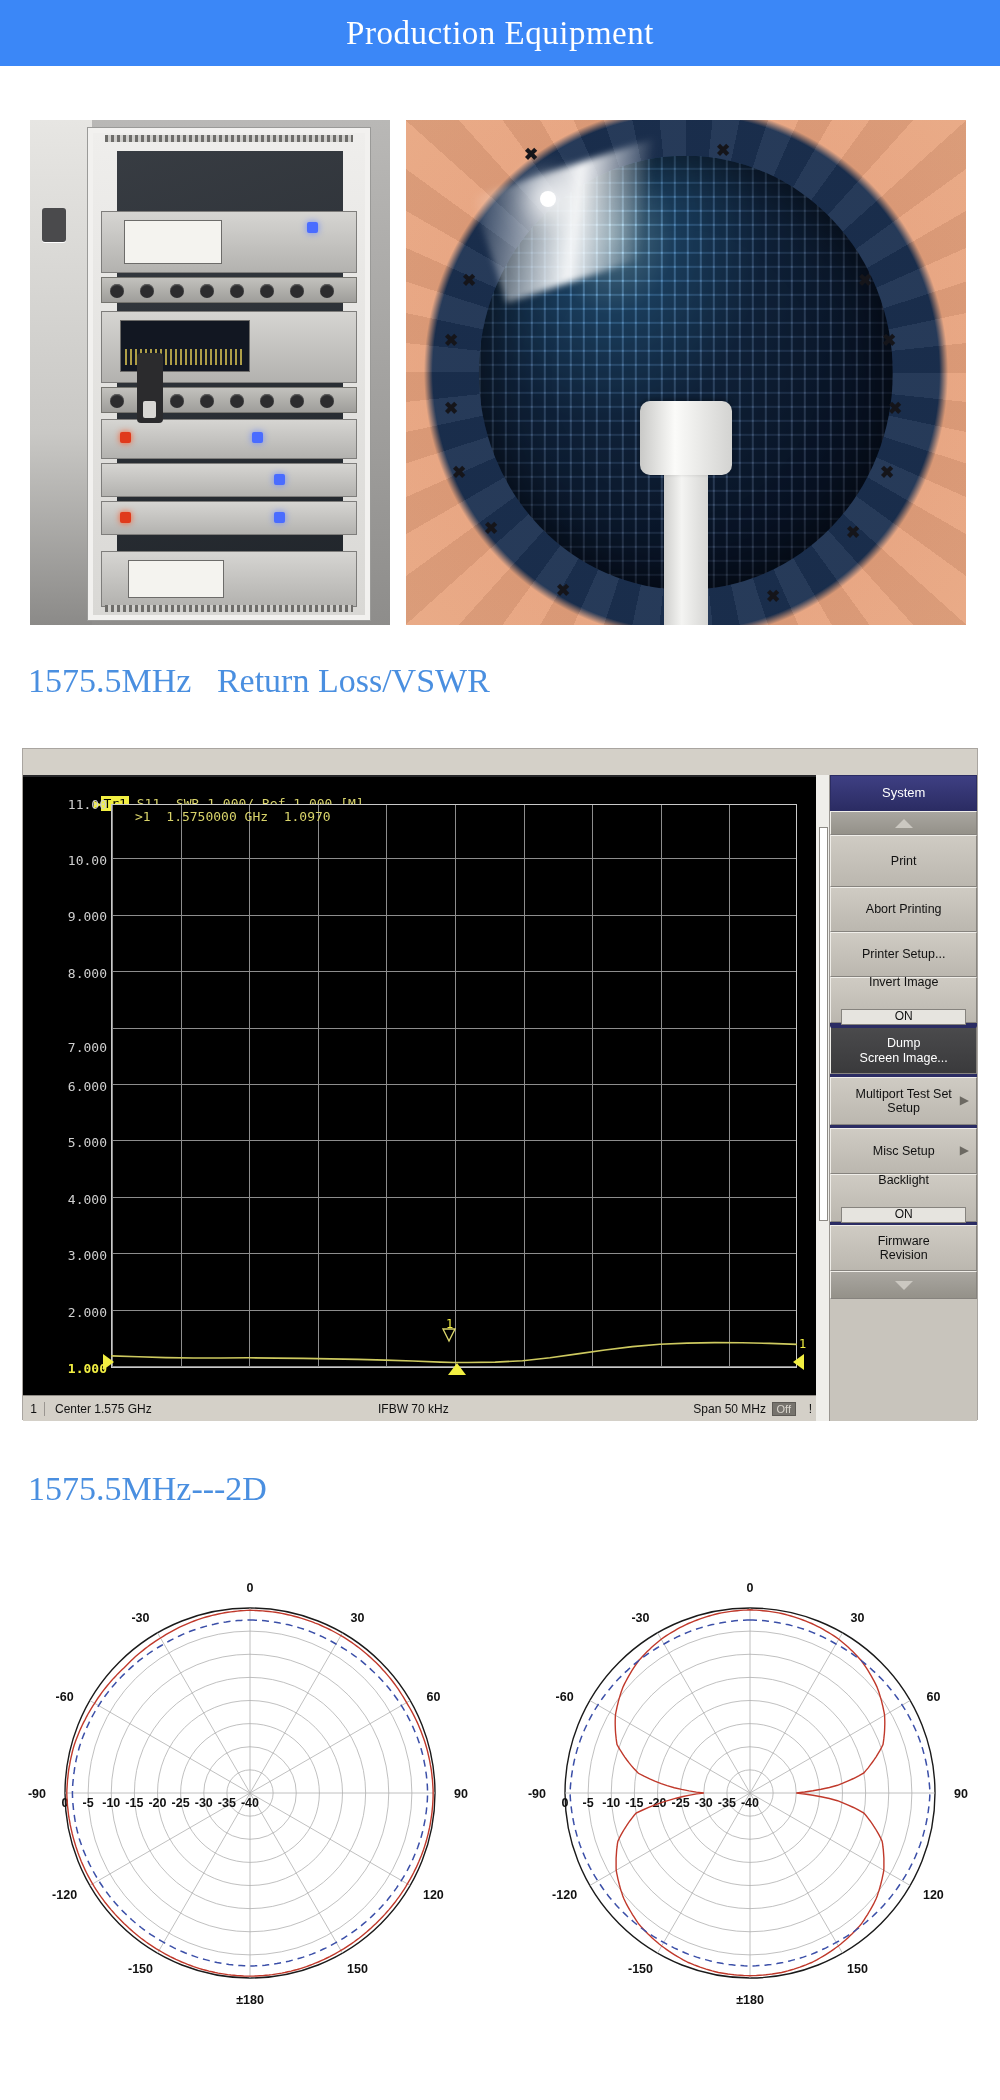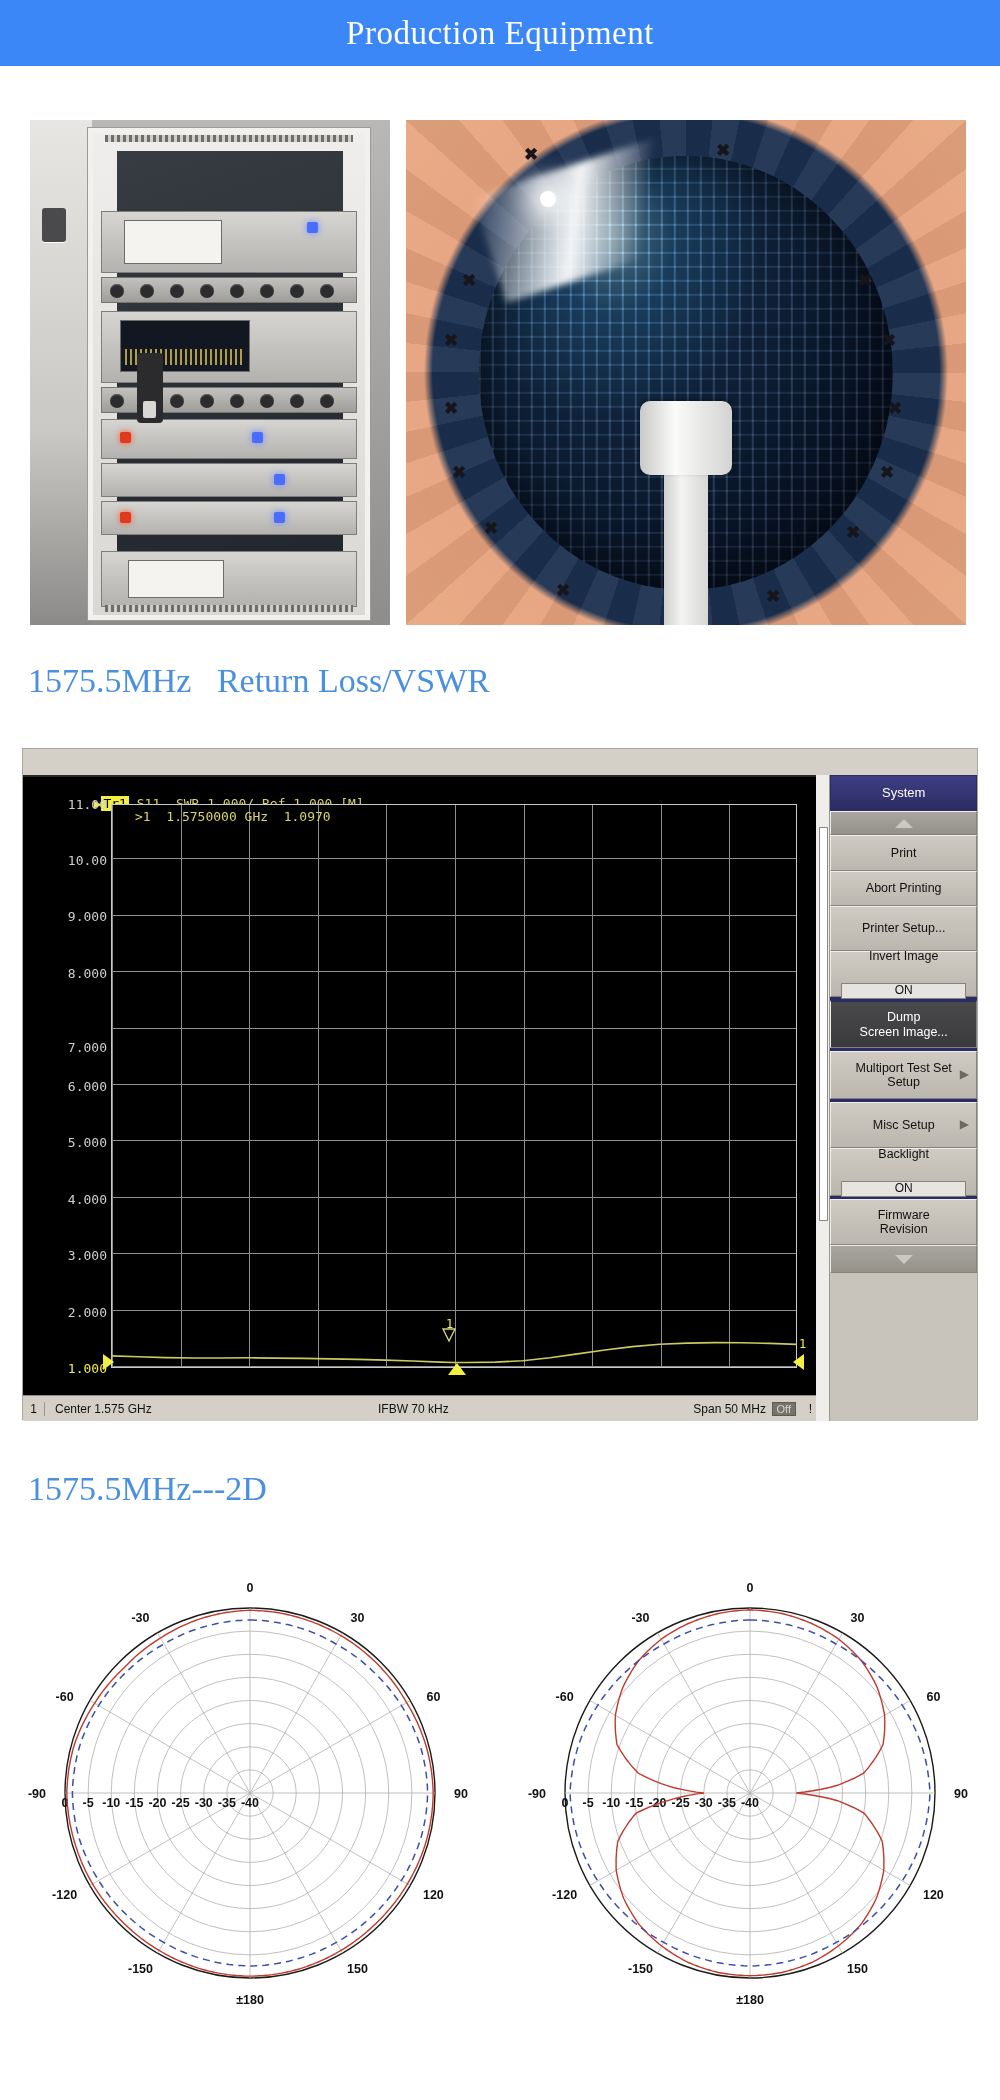--- a/index.html
+++ b/index.html
@@ -133,21 +133,21 @@
     border: 1px solid #c9c9c9;
     background:
       repeating-linear-gradient(90deg, #8d8d8d 0 1px, transparent 1px 68.6px),
       repeating-linear-gradient(0deg, #8d8d8d 0 1px, transparent 1px 56.4px),
       #000;
   }
   .marker-readout { position: absolute; left: 6px; top: 4px; font-size: 13px; color: #d8d36a; white-space: pre; margin-left: 17px; }
 
   .ylab { position: absolute; right: 0; width: 80px; text-align: right;
           font-size: 13px; color: #cfcfcf; }
-  .ylab.active { color: #f2ef42; }
+  .ylab.active { color: #f2ef42; font-weight: bold; }
   .ytick-wrap { position: absolute; left: 0; top: 27px; width: 84px; height: 564px; }
 
   .trace-svg { position: absolute; left: 88px; top: 27px; }
 
   .mk-tri { position:absolute; width:0;height:0; }
   .mk-left { left: 80px; border-top: 8px solid transparent; border-bottom: 8px solid transparent;
              border-left: 11px solid #f2ef42; }
   .mk-right{ right: 12px; border-top: 8px solid transparent; border-bottom: 8px solid transparent;
              border-right: 11px solid #f2ef42; }
   .mk-up { border-left: 9px solid transparent; border-right: 9px solid transparent;
@@ -356,25 +356,25 @@
       <div class="sk-list">
 
         <div class="softkey title" style="height:36px">
           <span>System</span>
         </div>
 
         <div class="softkey arrow">
           <span class="tri-up"></span>
         </div>
 
-        <div class="softkey" style="height:36px">
+        <div class="softkey" style="height:52px">
           <span>Print</span>
         </div>
 
-        <div class="softkey" style="height:35px">
+        <div class="softkey" style="height:45px">
           <span>Abort Printing</span>
         </div>
 
         <div class="softkey" style="height:45px">
           <span>Printer Setup...</span>
         </div>
 
         <div class="softkey" style="height:46px">
           <span>Invert Image</span>
           <span class="sub">ON</span>

